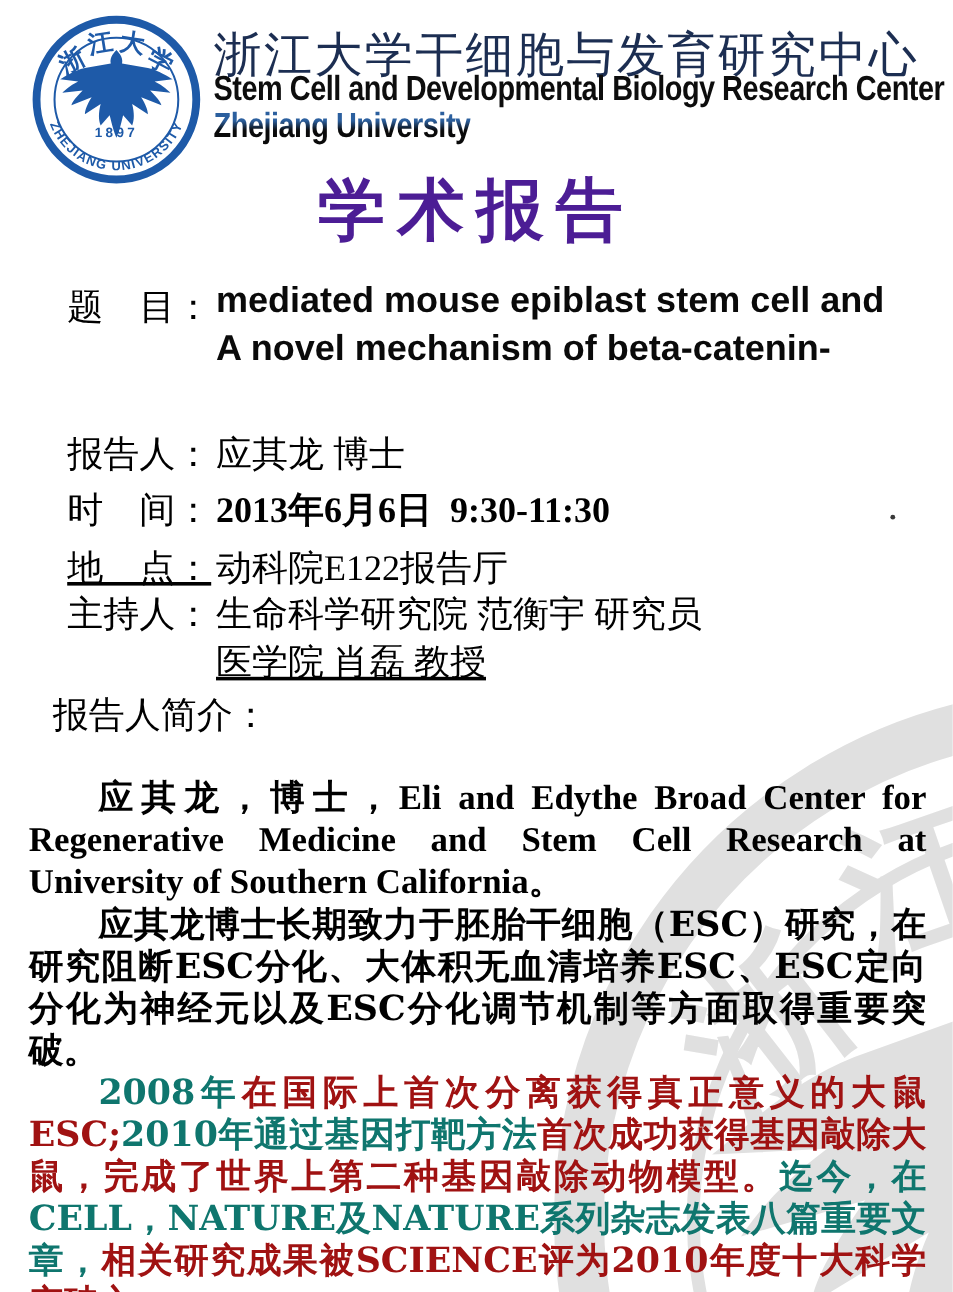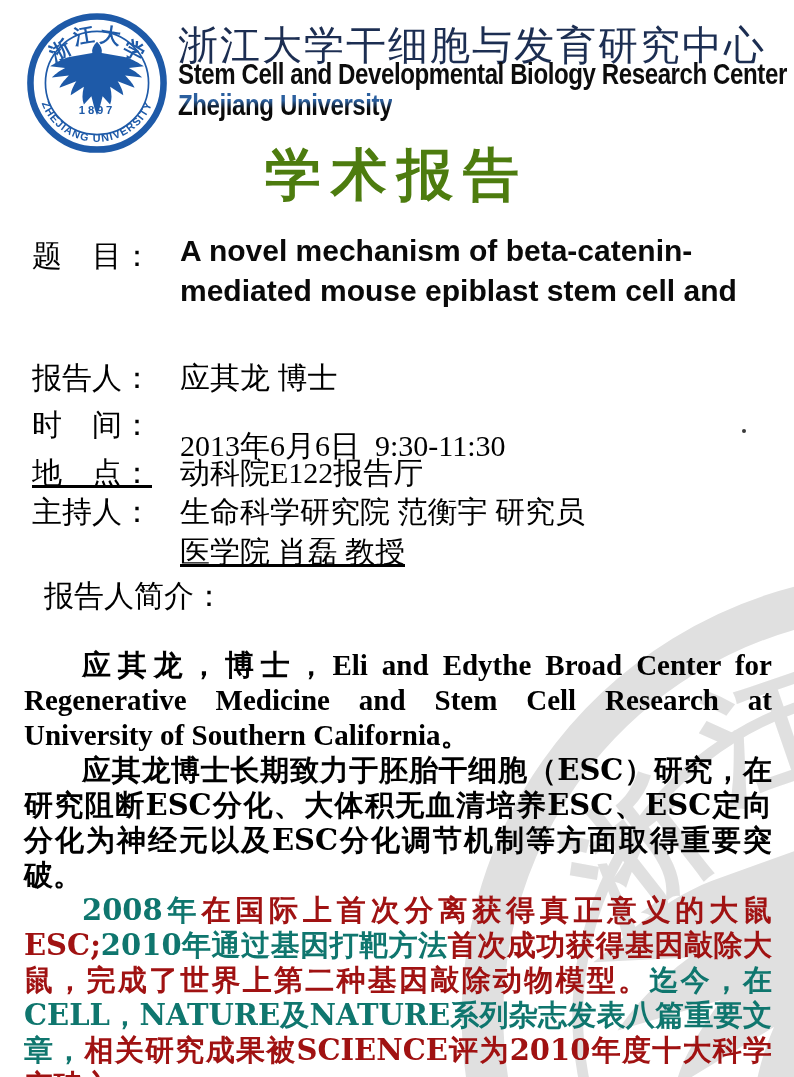--- a/index.html
+++ b/index.html
@@ -30,26 +30,26 @@
   }
   .header-en.line1 { top:58px; }
   .header-en.line2 {
     top:89px;
     background:linear-gradient(to bottom,#2b5f9e 0%,#2b5f9e 35%,#0a0a0a 60%);
     -webkit-background-clip:text; background-clip:text; color:transparent;
   }
 
   .main-title {
     position:absolute; left:0; top:138px; width:100%; text-align:center;
-    font-size:56px; font-weight:bold; color:#4d7c0f; letter-spacing:10px;
+    font-size:56px; font-weight:bold; color:#4c1d95; letter-spacing:10px;
   }
 
   
   .info-label {
-    position:absolute; left:32px; font-size:30px; color:#000; white-space:pre-wrap;
+    position:absolute; left:56px; font-size:30px; color:#000; white-space:pre-wrap;
   }
   .info-value {
     position:absolute; left:180px; font-size:30px; color:#000; white-space:pre-wrap;
   }
   .topic-text {
     position:absolute; left:180px; top:231px; width:580px;
     font-family:"Liberation Sans","DejaVu Sans",sans-serif;
     font-weight:bold; font-size:30px; line-height:40px; color:#0a0a0a;
   }
   .stray-dot {
@@ -106,29 +106,29 @@
     </svg>
 
     <div class="header-cn">浙江大学干细胞与发育研究中心</div>
     <div class="header-en line1">Stem Cell and Developmental Biology Research Center</div>
     <div class="header-en line2">Zhejiang University</div>
 
     <div class="main-title">学术报告</div>
 
     <div class="info-label" style="top:236px;">题　目：</div>
     <div class="topic-text">
+      <div>mediated mouse epiblast stem cell and</div>
       <div>A novel mechanism of beta-catenin-</div>
-      <div>mediated mouse epiblast stem cell and</div>
     </div>
 
     <div class="info-label" style="top:358px;">报告人：</div>
     <div class="info-value" style="top:358px;">应其龙 博士</div>
 
     <div class="info-label" style="top:405px;">时　间：</div>
-    <div class="info-value" style="top:426px;">2013年6月6日  9:30-11:30</div>
+    <div class="info-value" style="top:405px;font-weight:bold;">2013年6月6日  9:30-11:30</div>
     <div class="stray-dot"></div>
 
     <div class="info-label" style="top:453px;text-decoration:underline;">地　点：</div>
     <div class="info-value" style="top:453px;">动科院E122报告厅</div>
 
     <div class="info-label" style="top:492px;">主持人：</div>
     <div class="info-value" style="top:492px;">生命科学研究院 范衡宇 研究员</div>
     <div class="info-value" style="top:532px;text-decoration:underline;">医学院 肖磊 教授</div>
 
     <div class="bio-heading">报告人简介：</div>

